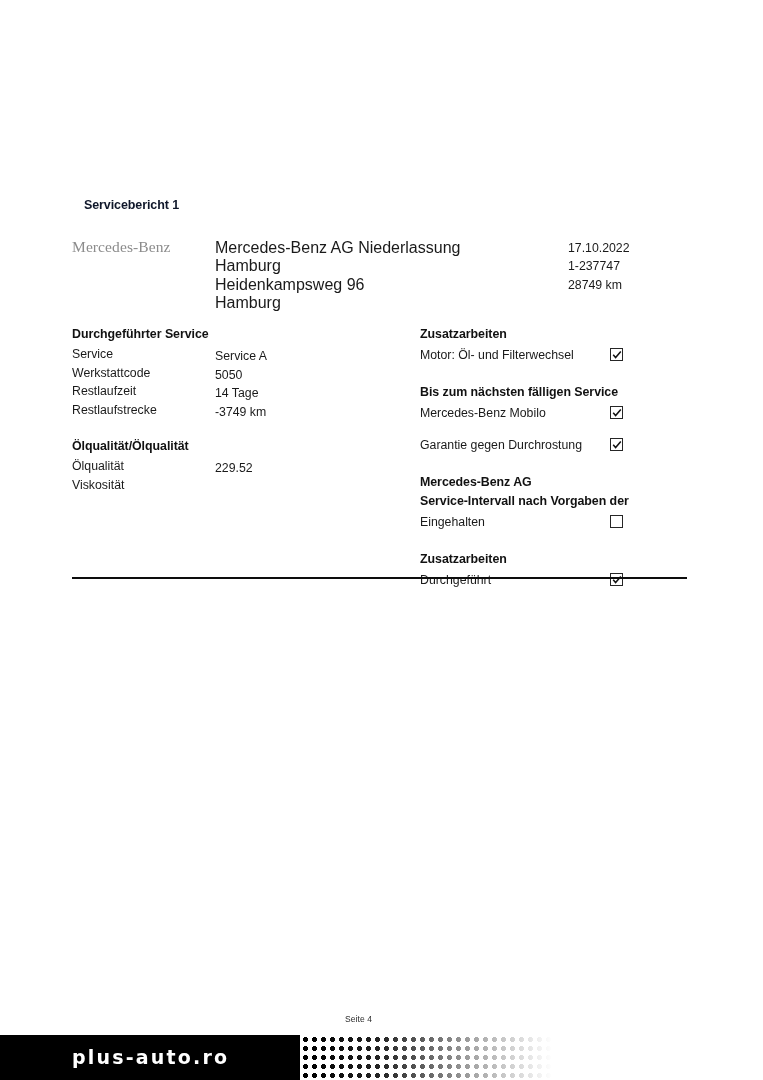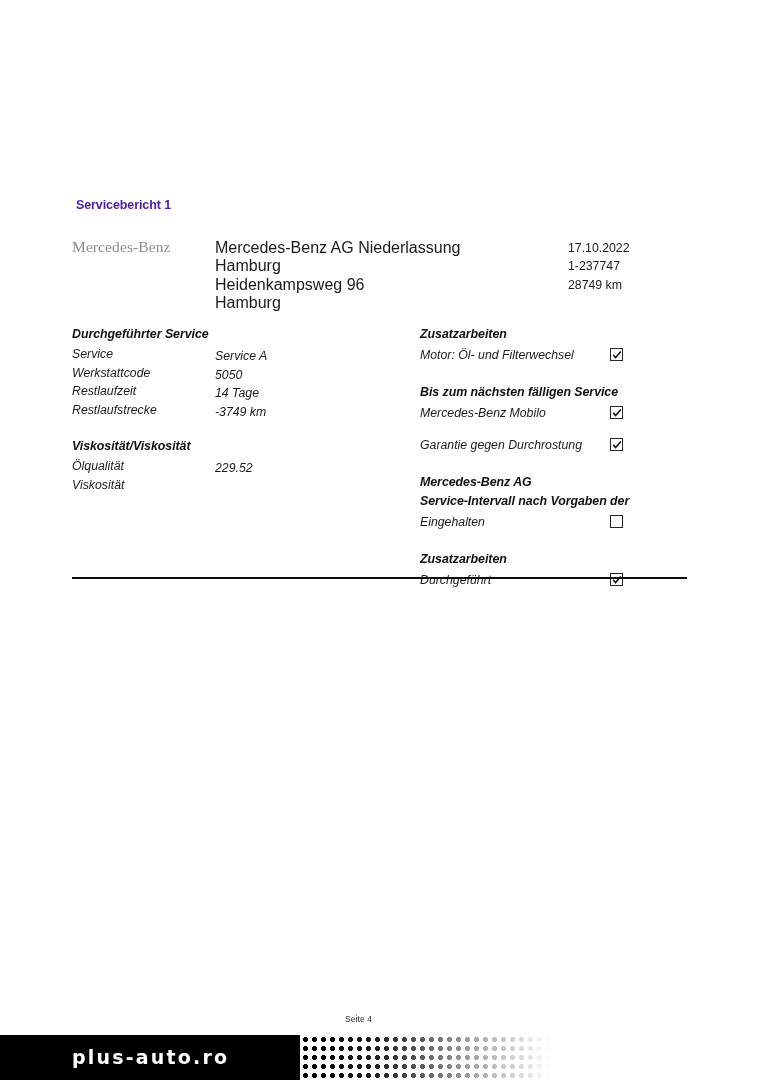--- a/index.html
+++ b/index.html
@@ -28,22 +28,22 @@
     position: absolute;
     left: 72px;
     top: 198px;
     width: 616px;
   }
 
   .doc-title {
     font-size: 12.5px;
     font-weight: bold;
     letter-spacing: -0.1px;
-    color: #4c1d95;
-    margin: 0 0 10px 4px;
+    color: #0f172a;
+    margin: 0 0 10px 12px;
   }
 
   
   .header-row {
     position: relative;
     height: 84px;
   }
   .mb-logo {
     position: absolute;
     left: 0;
@@ -81,21 +81,20 @@
     font-size: 12.3px;
     line-height: 18.4px;
     white-space: nowrap;
   }
 
   
   .cols {
     position: relative;
     margin-top: 20px;
     height: 260px;
-    font-style: italic;
   }
   .col-left {
     position: absolute;
     left: 0;
     top: 0;
     width: 340px;
   }
   .col-right {
     position: absolute;
     left: 348px;
@@ -287,21 +286,21 @@
           <span class="k">Restlaufzeit</span>
           <span class="v">14 Tage</span>
         </div>
         <div class="kv">
           <span class="k">Restlaufstrecke</span>
           <span class="v">-3749 km</span>
         </div>
 
         <div class="gap"></div>
 
-        <div class="sec-head">Viskosität/Viskosität</div>
+        <div class="sec-head">Ölqualität/Ölqualität</div>
         <div class="kv">
           <span class="k">Ölqualität</span>
           <span class="v">229.52</span>
         </div>
         <div class="kv">
           <span class="k">Viskosität</span>
           <span class="v"></span>
         </div>
 
       </div>

